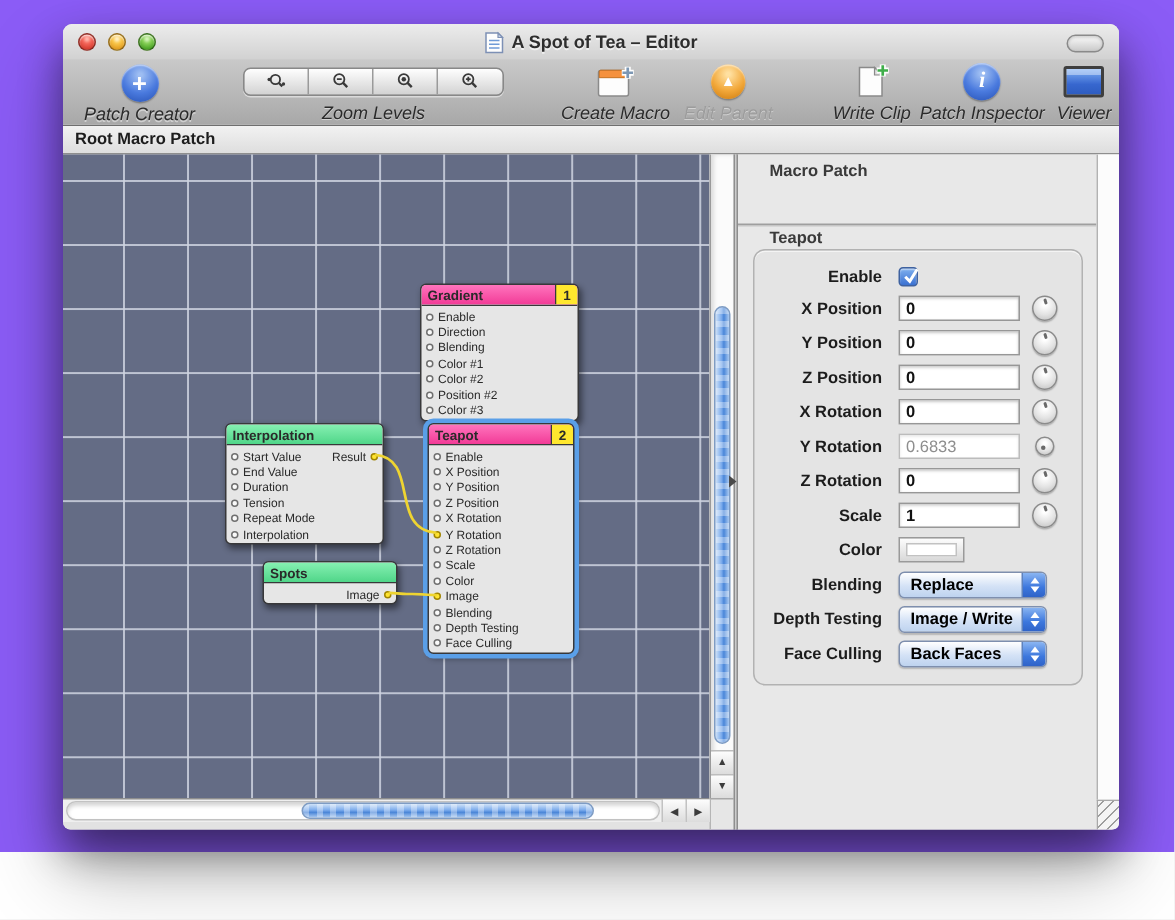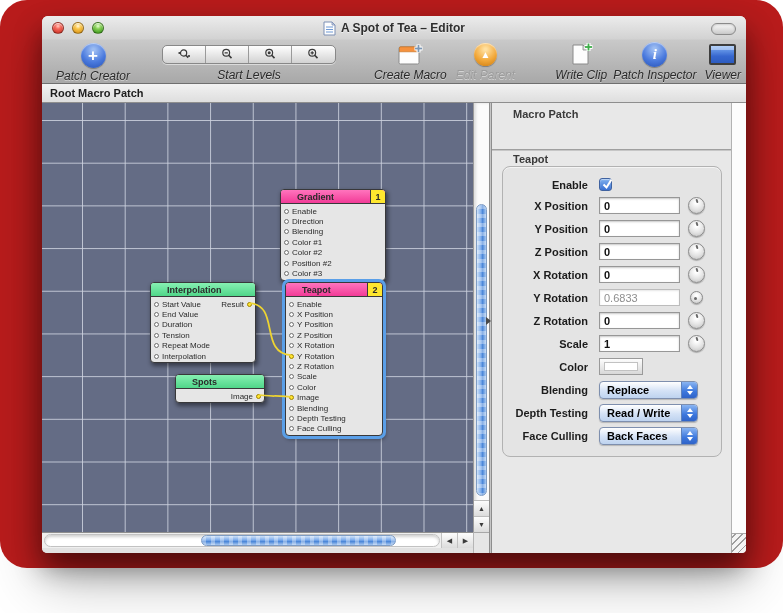--- a/index.html
+++ b/index.html
@@ -1,17 +1,17 @@
 <!DOCTYPE html>
 <html><head>
 <meta charset="utf-8">
 <style>
   * { margin:0; padding:0; box-sizing:border-box; }
   body { width:783px; height:613px; background:#ffffff; font-family:"Liberation Sans", sans-serif; overflow:hidden; }
-  .page { position:relative; width:783px; height:568px; background:#b91c1c;border-radius:27px; }
+  .page { position:relative; width:783px; height:568px; background:#8b5cf6; }
 
   
   .window { position:absolute; left:42px; top:16px; width:704px; height:537px;
     border-radius:6px 6px 5px 5px; background:#e8e8e8; display:flex; flex-direction:column;
     box-shadow:0 14px 28px rgba(0,0,0,.45), 0 28px 55px rgba(0,0,0,.28); }
 
   .chrome { height:68px; border-radius:6px 6px 0 0; border-bottom:1px solid #6f6f6f;
     background:linear-gradient(#ececec, #d2d2d2 23px, #c9c9c9 24px, #a8a8a8 100%); }
 
   
@@ -65,21 +65,21 @@
       linear-gradient(to right, rgba(206,211,224,.85) 1px, transparent 1px),
       linear-gradient(to bottom, rgba(206,211,224,.85) 1px, transparent 1px);
     background-size:42.7px 42.7px; background-position:40px 17px; }
   .wire-layer { position:absolute; left:0; top:0; pointer-events:none; }
 
   
   .node { position:absolute; border:1px solid #38383a; border-radius:4px; background:#e6e6e6;
     box-shadow:1.5px 2.5px 4px rgba(0,0,0,.45); font-size:8px; color:#2a2a2a; }
   .node.selected { box-shadow:0 0 0 3px #5a9fe8, 1.5px 2.5px 4px rgba(0,0,0,.45); }
   .node-title { height:14px; display:flex; align-items:center; border-bottom:1px solid #38383a;
-    border-radius:3px 3px 0 0; font-weight:bold; font-size:9px; padding-left:16px; overflow:hidden; }
+    border-radius:3px 3px 0 0; font-weight:bold; font-size:9px; padding-left:4px; overflow:hidden; }
   .node-title.pink { background:linear-gradient(#ff74bd, #f23b97); }
   .node-title.green { background:linear-gradient(#86f0b2, #50d689); }
   .node-badge { margin-left:auto; align-self:stretch; background:#ffe72e; border-left:1px solid #38383a;
     min-width:15px; display:flex; align-items:center; justify-content:center;
     border-radius:0 3px 0 0; font-size:9px; font-weight:bold; padding:0 2px; }
   .node-rows { padding:2px 0 1px 0; }
   .node-row { height:10.4px; display:flex; align-items:center; padding:0 3px; gap:3px; white-space:nowrap; }
   .port { width:5px; height:5px; border-radius:50%; background:#fafafa; border:1px solid #6f6f6f; flex:none; }
   .port.connected { background:#ffe430; border-color:#a08400; }
   .row-out { margin-left:auto; display:flex; align-items:center; gap:3px; }
@@ -231,21 +231,21 @@
             </span>
             <span class="seg">
               <svg width="13" height="13" viewBox="0 0 13 13">
                 <circle cx="5.2" cy="4.8" r="3.4" fill="none" stroke="#3a3a3a" stroke-width="1.2"></circle>
                 <line x1="3.6" y1="4.8" x2="6.8" y2="4.8" stroke="#3a3a3a" stroke-width="1.2"></line>
                 <line x1="5.2" y1="3.2" x2="5.2" y2="6.4" stroke="#3a3a3a" stroke-width="1.2"></line>
                 <line x1="7.7" y1="7.3" x2="10.5" y2="10.1" stroke="#3a3a3a" stroke-width="1.6"></line>
               </svg>
             </span>
           </div>
-          <div class="tlabel" style="margin-top:4px;">Start Levels</div>
+          <div class="tlabel" style="margin-top:4px;">Zoom Levels</div>
         </div>
 
         <div class="titem" style="margin-left:38px;">
           <div class="ticon-row">
             <svg width="27" height="24" viewBox="0 0 27 24">
               <rect x="2" y="4" width="20" height="17" rx="1.5" fill="#fdfdfd" stroke="#8a8a8a"></rect>
               <path d="M2.5 4.8 a1 1 0 0 1 1-1 h18 a1 1 0 0 1 1 1 v4 h-20 z" fill="#f5913d" stroke="#c06a18" stroke-width="0.6"></path>
               <line x1="21.5" y1="1.5" x2="21.5" y2="9.5" stroke="#fff" stroke-width="4"></line>
               <line x1="17.5" y1="5.5" x2="25.5" y2="5.5" stroke="#fff" stroke-width="4"></line>
               <line x1="21.5" y1="2" x2="21.5" y2="9" stroke="#7c97b4" stroke-width="1.8"></line>
@@ -536,21 +536,21 @@
                 <span class="popup-label">Replace</span>
                 <span class="popup-cap">
                   <span class="tri up"></span>
                   <span class="tri dn"></span>
                 </span>
               </div>
             </div>
             <div class="f-row">
               <div class="f-label">Depth Testing</div>
               <div class="popup">
-                <span class="popup-label">Read / Write</span>
+                <span class="popup-label">Image / Write</span>
                 <span class="popup-cap">
                   <span class="tri up"></span>
                   <span class="tri dn"></span>
                 </span>
               </div>
             </div>
             <div class="f-row">
               <div class="f-label">Face Culling</div>
               <div class="popup">
                 <span class="popup-label">Back Faces</span>

